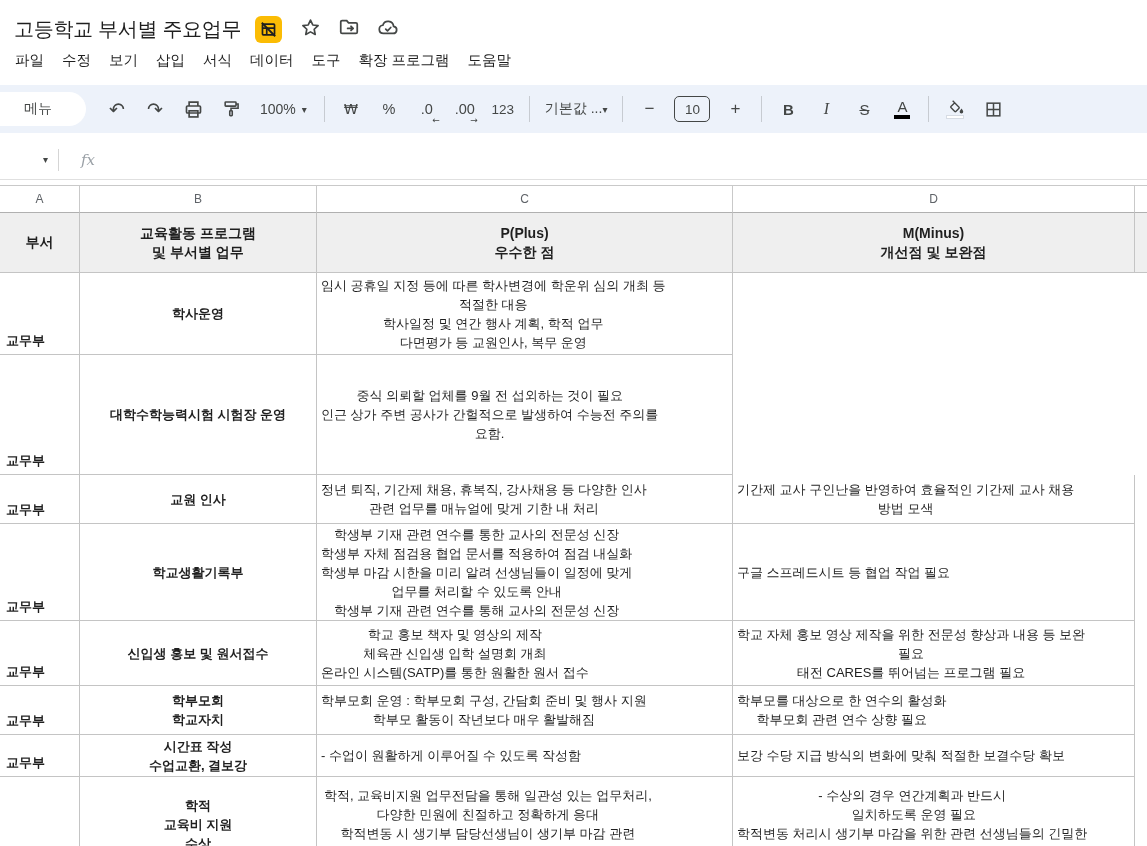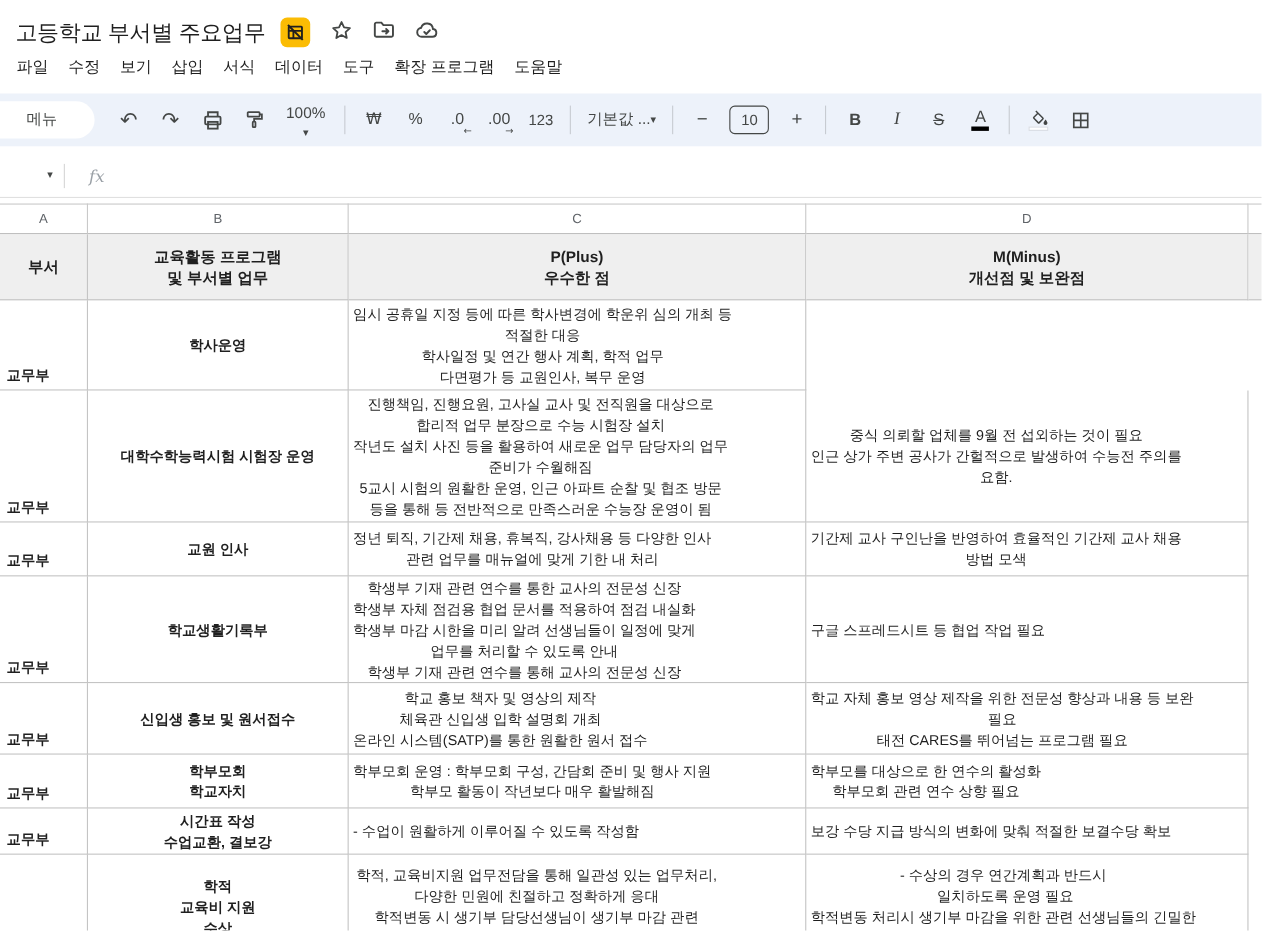--- a/index.html
+++ b/index.html
@@ -21,21 +21,21 @@
   
   .toolbar { position:absolute; top:85px; left:0; width:1147px; height:48px; background:#edf2fa;
     display:flex; align-items:center; color:#444746; }
   .menus-pill { width:86px; height:34px; background:#fff; border-radius:0 17px 17px 0;
     display:flex; align-items:center; padding-left:24px; font-size:14px; color:#444746; margin-right:12px; }
   .icon-btn { min-width:30px; height:30px; display:flex; align-items:center; justify-content:center;
     border-radius:4px; cursor:pointer; font-size:16px; position:relative; margin:0 4px; }
   .uni { font-family:"DejaVu Sans",sans-serif; }
   .undo-redo { font-size:19px; }
   .sep { width:1px; height:26px; background:#c7cbd1; margin:0 7px; }
-  .zoom-select { display:flex; align-items:center; gap:6px; font-size:14px; padding:0 8px; height:30px; border-radius:4px; cursor:pointer; margin:0 2px;flex-direction:column; }
+  .zoom-select { display:flex; align-items:center; gap:6px; font-size:14px; padding:0 8px; height:30px; border-radius:4px; cursor:pointer; margin:0 2px; }
   .caret { font-family:"DejaVu Sans",sans-serif; font-size:10px; color:#444746; }
   .fmt-txt { font-size:14.5px; font-weight:500; }
   .dec-wrap { position:relative; font-weight:500; }
   .dec-arrow { position:absolute; right:2px; bottom:-1px; font-size:9px; font-family:"DejaVu Sans",sans-serif; }
   .font-select { display:flex; align-items:center; font-size:14px; padding:0 8px; height:30px; cursor:pointer; }
   .size-box { width:36px; height:26px; border:1.4px solid #444746; border-radius:5px;
     display:flex; align-items:center; justify-content:center; font-size:13.5px; margin:0 6px; }
   .b-btn { font-weight:bold; font-size:15px; }
   .i-btn { font-style:italic; font-family:"Liberation Serif",serif; font-size:16px; }
   .s-btn { text-decoration:line-through; font-size:15px; font-weight:500; }
@@ -222,26 +222,20 @@
       <div class="cell cc">임시 공휴일 지정 등에 따른 학사변경에 학운위 심의 개최 등
 적절한 대응
 학사일정 및 연간 행사 계획, 학적 업무
 다면평가 등 교원인사, 복무 운영</div>
       <div class="cell ce"></div>
     </div>
 
     <div class="grid-row trow" style="height:120px;">
       <div class="cell ca">교무부</div>
       <div class="cell cb">대학수학능력시험 시험장 운영</div>
-      <div class="cell cc">진행책임, 진행요원, 고사실 교사 및 전직원을 대상으로
-합리적 업무 분장으로 수능 시험장 설치
-작년도 설치 사진 등을 활용하여 새로운 업무 담당자의 업무
-준비가 수월해짐
-5교시 시험의 원활한 운영, 인근 아파트 순찰 및 협조 방문
-등을 통해 등 전반적으로 만족스러운 수능장 운영이 됨</div>
       <div class="cell cdl">중식 의뢰할 업체를 9월 전 섭외하는 것이 필요
 인근 상가 주변 공사가 간헐적으로 발생하여 수능전 주의를
 요함.</div>
       <div class="cell ce"></div>
     </div>
 
     <div class="grid-row trow" style="height:49px;">
       <div class="cell ca">교무부</div>
       <div class="cell cb">교원 인사</div>
       <div class="cell cc">정년 퇴직, 기간제 채용, 휴복직, 강사채용 등 다양한 인사

